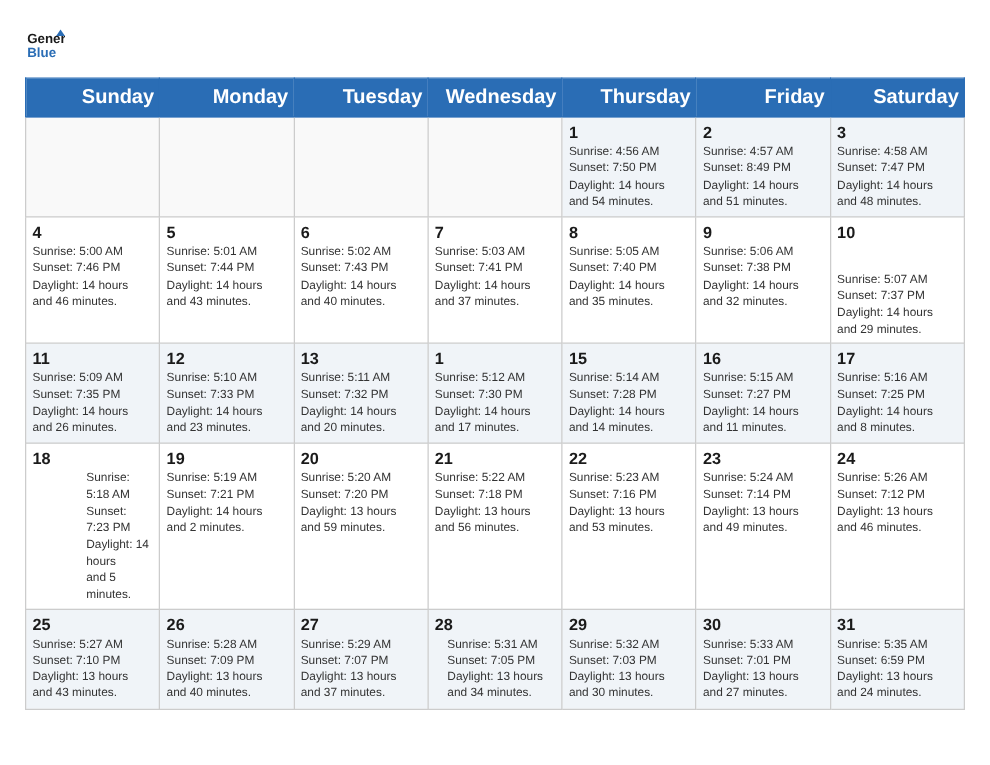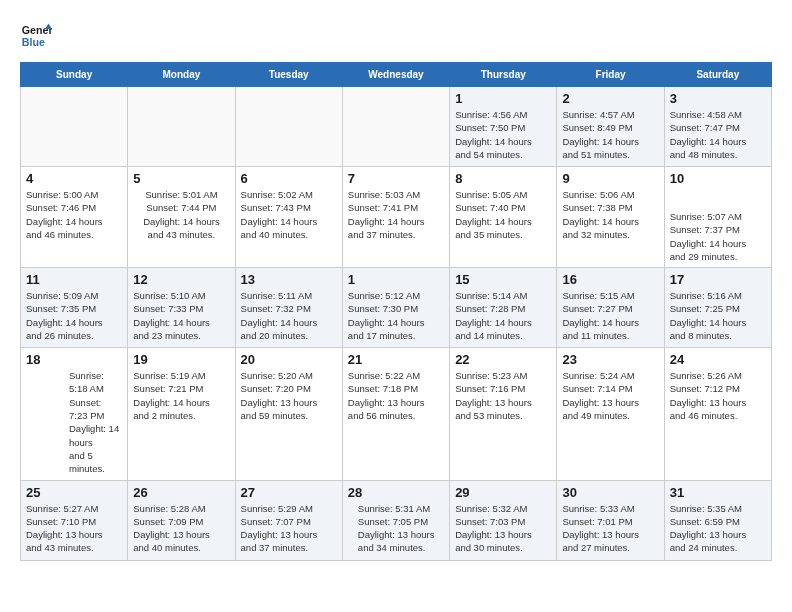--- a/index.html
+++ b/index.html
@@ -38,24 +38,24 @@
       color: #333;
     }
     table {
       width: 100%;
       border-collapse: collapse;
       table-layout: fixed;
     }
     th {
       background-color: #2a6db5;
       color: #fff;
-      font-size: 10px;
+      font-size: 16px;
       font-weight: bold;
       padding: 6px 4px;
-      text-align: center;
+      text-align: right;
       border: 1px solid #2a6db5;
     }
     td {
       border: 1px solid #ccc;
       vertical-align: top;
       padding: 4px 5px;
       font-size: 10px;
       color: #333;
       height: 80px;
       background: #fff;
@@ -143,21 +143,21 @@
       <tr>
         <td>
           <span class="day-num">4</span>
           <div class="day-info" style="white-space: pre-line;">Sunrise: 5:00 AM
 Sunset: 7:46 PM
 Daylight: 14 hours
 and 46 minutes.</div>
         </td>
         <td>
           <span class="day-num">5</span>
-          <div class="day-info" style="white-space: pre-line; text-align: center;">Sunrise: 5:01 AM
+          <div class="day-info" style="white-space: pre-line;">Sunrise: 5:01 AM
 Sunset: 7:44 PM
 Daylight: 14 hours
 and 43 minutes.</div>
         </td>
         <td>
           <span class="day-num">6</span>
           <div class="day-info" style="white-space: pre-line;">Sunrise: 5:02 AM
 Sunset: 7:43 PM
 Daylight: 14 hours
 and 40 minutes.</div>

